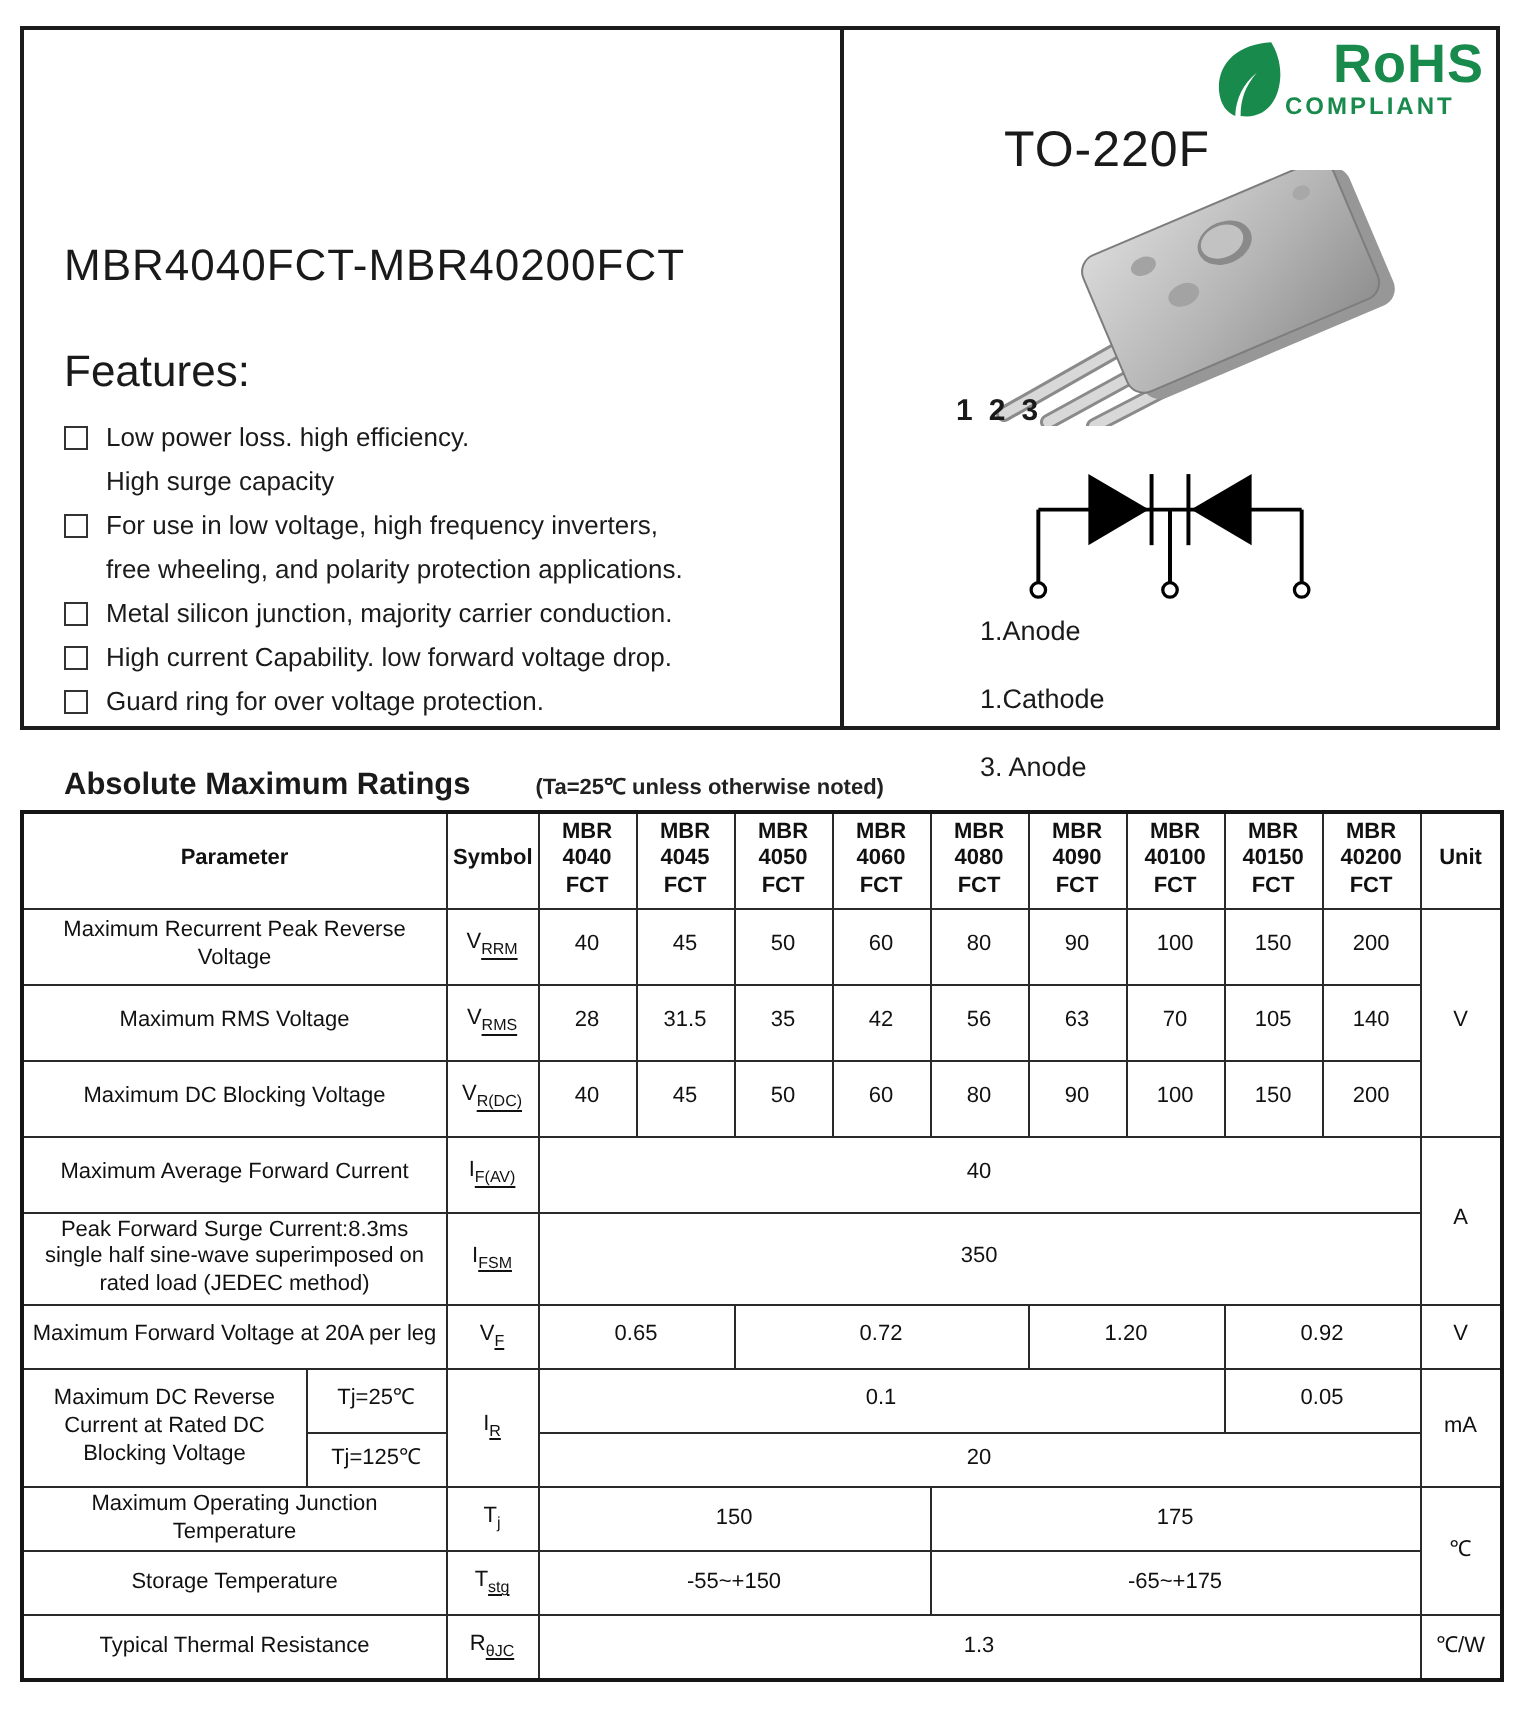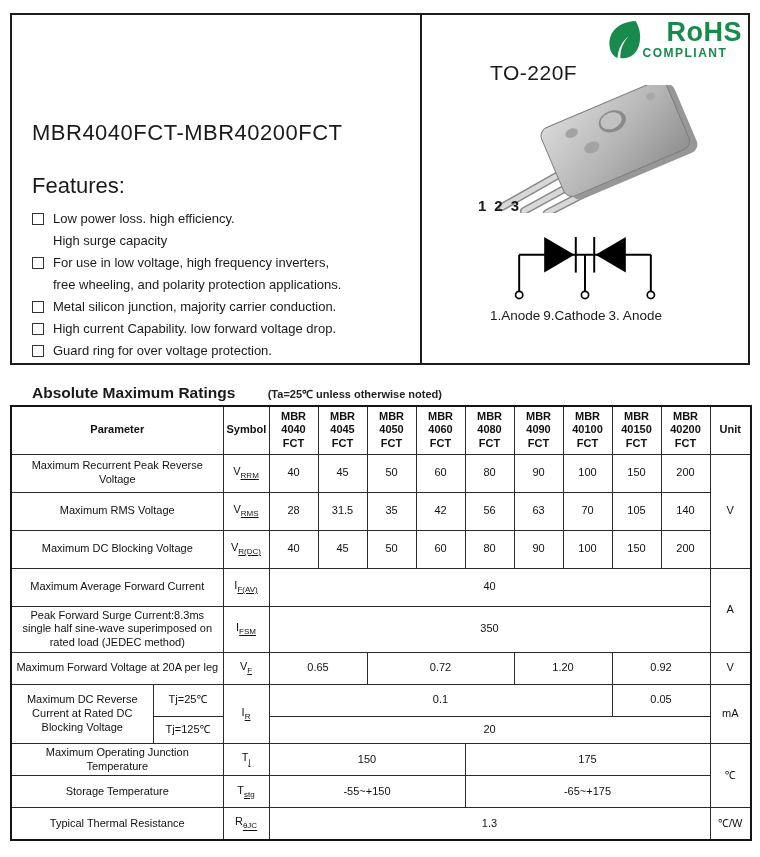--- a/index.html
+++ b/index.html
@@ -18,25 +18,25 @@
   .feat-line{display:flex;align-items:flex-start;}
   .cbx{flex:0 0 auto;width:10px;height:10px;border:1.4px solid #333;margin:5px 9px 0 0;}
   .indent{padding-left:21px;}
 
   
   .rohs{position:absolute;right:6px;top:4px;display:flex;align-items:flex-start;}
   .rohs-text{display:flex;flex-direction:column;line-height:1;margin-left:2px;}
   .rohs-big{font-size:27px;font-weight:bold;color:#178a4c;letter-spacing:.5px;margin-left:24px;}
   .rohs-small{font-size:12px;font-weight:bold;color:#178a4c;letter-spacing:1.5px;margin-top:1px;}
 
-  .pkg-name{position:absolute;left:68px;top:46px;font-size:21px;letter-spacing:.5px;}
+  .pkg-name{position:absolute;left:80px;top:46px;font-size:25px;letter-spacing:.5px;}
   .pkg-img{position:absolute;left:40px;top:70px;}
   .pins{position:absolute;left:56px;top:182px;font-size:15px;font-weight:bold;display:flex;gap:8px;}
   .diode{position:absolute;left:84px;top:210px;}
-  .pinout{position:absolute;left:68px;top:293px;display:flex;gap:3px;font-size:13.5px;}
+  .pinout{position:absolute;left:68px;top:293px;display:flex;gap:19px;font-size:13.5px;flex-direction:column;}
 
   
   .ratings-title{position:absolute;left:32px;top:384px;}
   .rt{font-size:15.5px;font-weight:bold;}
   .rs{font-size:11px;font-weight:bold;color:#222;margin-left:28px;}
 
   table.amr{position:absolute;left:10px;top:405px;width:740px;border-collapse:collapse;
             table-layout:fixed;border:2px solid #151515;}
   table.amr td{border:1px solid #2a2a2a;font-size:11px;text-align:center;
                padding:2px 3px;line-height:1.25;color:#111;}
@@ -148,21 +148,21 @@
         <polygon points="182,18 182,72 136,45" fill="#000"></polygon>
         <g stroke="#000" stroke-width="2.5" fill="#fff">
           <circle cx="20" cy="106" r="5.5"></circle>
             <circle cx="120" cy="106" r="5.5"></circle>
             <circle cx="220" cy="106" r="5.5"></circle>
         </g>
       </svg>
 
       <div class="pinout">
         <span>1.Anode</span>
-        <span>9.Cathode</span>
+        <span>1.Cathode</span>
         <span>3. Anode</span>
       </div>
     </div>
   </div>
 
   <div class="ratings-title">
     <span class="rt">Absolute Maximum Ratings</span>
     <span class="rs">(Ta=25℃ unless otherwise noted)</span>
   </div>
 

